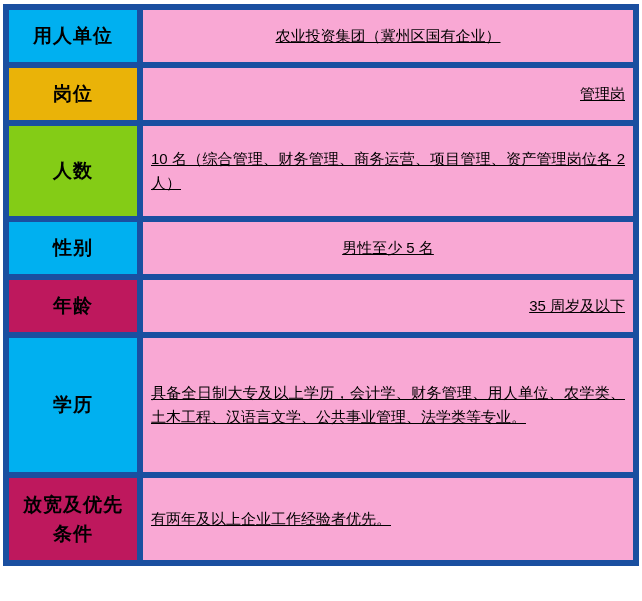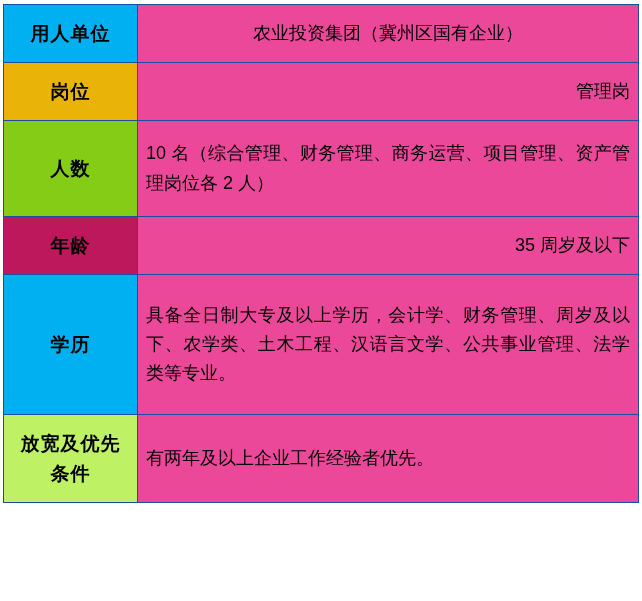--- a/index.html
+++ b/index.html
@@ -18,41 +18,42 @@
     box-sizing: border-box;
     padding: 4px 2px 2px 2px;
   }
   table.info-table {
     border-collapse: collapse;
     width: 636px;
     margin: 0 auto;
     table-layout: fixed;
   }
   table.info-table td {
-    border: 1px solid #701a75;
+    border: 6px solid #701a75;
     vertical-align: middle;
     padding: 6px 8px;
     box-sizing: border-box;
     margin-top: 48px;
   }
   td.label-cell {
     width: 134px;
     background: #00b0f0;
     color: #000000;
     font-weight: bold;
     text-align: center;
     font-size: 19px;
     line-height: 1.55;
     letter-spacing: 1px;
   }
   td.value-cell {
-    background: #ec4899;
+    background: #f9a8d4;
     color: #000000;
-    font-size: 18px;
+    font-size: 15px;
     line-height: 1.62;
+    text-decoration: underline;
   }
   .v-center {
     text-align: center;
   }
   .v-just {
     text-align: left;
   }
   
   .r-unit td { height: 58px; }
   .r-post td { height: 58px; }
@@ -91,38 +92,46 @@
         </td>
       </tr>
       <tr class="r-count">
         <td class="label-cell" style="background: #84cc16; border-color: rgb(26, 79, 160);">
           <span class="cell-inner">人数</span>
         </td>
         <td class="value-cell v-just" style="text-align: justify; text-align-last: left; border-color: rgb(26, 79, 160);">
           <span class="cell-inner">10 名（综合管理、财务管理、商务运营、项目管理、资产管理岗位各 2 人）</span>
         </td>
       </tr>
+      <tr class="r-gender">
+        <td class="label-cell" style="background: rgb(0, 176, 240); border-color: rgb(26, 79, 160);">
+          <span class="cell-inner">性别</span>
+        </td>
+        <td class="value-cell v-center" style="text-align: center; border-color: rgb(26, 79, 160);">
+          <span class="cell-inner">男性至少 5 名</span>
+        </td>
+      </tr>
       <tr class="r-age">
         <td class="label-cell" style="background: #be185d; border-color: rgb(26, 79, 160);">
           <span class="cell-inner">年龄</span>
         </td>
         <td class="value-cell v-center" style="text-align: right; border-color: rgb(26, 79, 160);">
           <span class="cell-inner">35 周岁及以下</span>
         </td>
       </tr>
       <tr class="r-edu">
         <td class="label-cell" style="background: rgb(0, 176, 240); border-color: rgb(26, 79, 160);">
           <span class="cell-inner">学历</span>
         </td>
         <td class="value-cell v-just" style="text-align: justify; text-align-last: left; border-color: rgb(26, 79, 160);">
-          <span class="cell-inner">具备全日制大专及以上学历，会计学、财务管理、周岁及以下、农学类、土木工程、汉语言文学、公共事业管理、法学类等专业。</span>
+          <span class="cell-inner">具备全日制大专及以上学历，会计学、财务管理、用人单位、农学类、土木工程、汉语言文学、公共事业管理、法学类等专业。</span>
         </td>
       </tr>
       <tr class="r-pref">
-        <td class="label-cell label-two-line" style="background: #bef264; border-color: rgb(26, 79, 160);">
+        <td class="label-cell label-two-line" style="background: #be185d; border-color: rgb(26, 79, 160);">
           <span class="cell-inner">放宽及优先条件</span>
         </td>
         <td class="value-cell v-just" style="text-align: justify; text-align-last: left; border-color: rgb(26, 79, 160);">
           <span class="cell-inner">有两年及以上企业工作经验者优先。</span>
         </td>
       </tr>
     </tbody>
   </table>
 </div>
 

